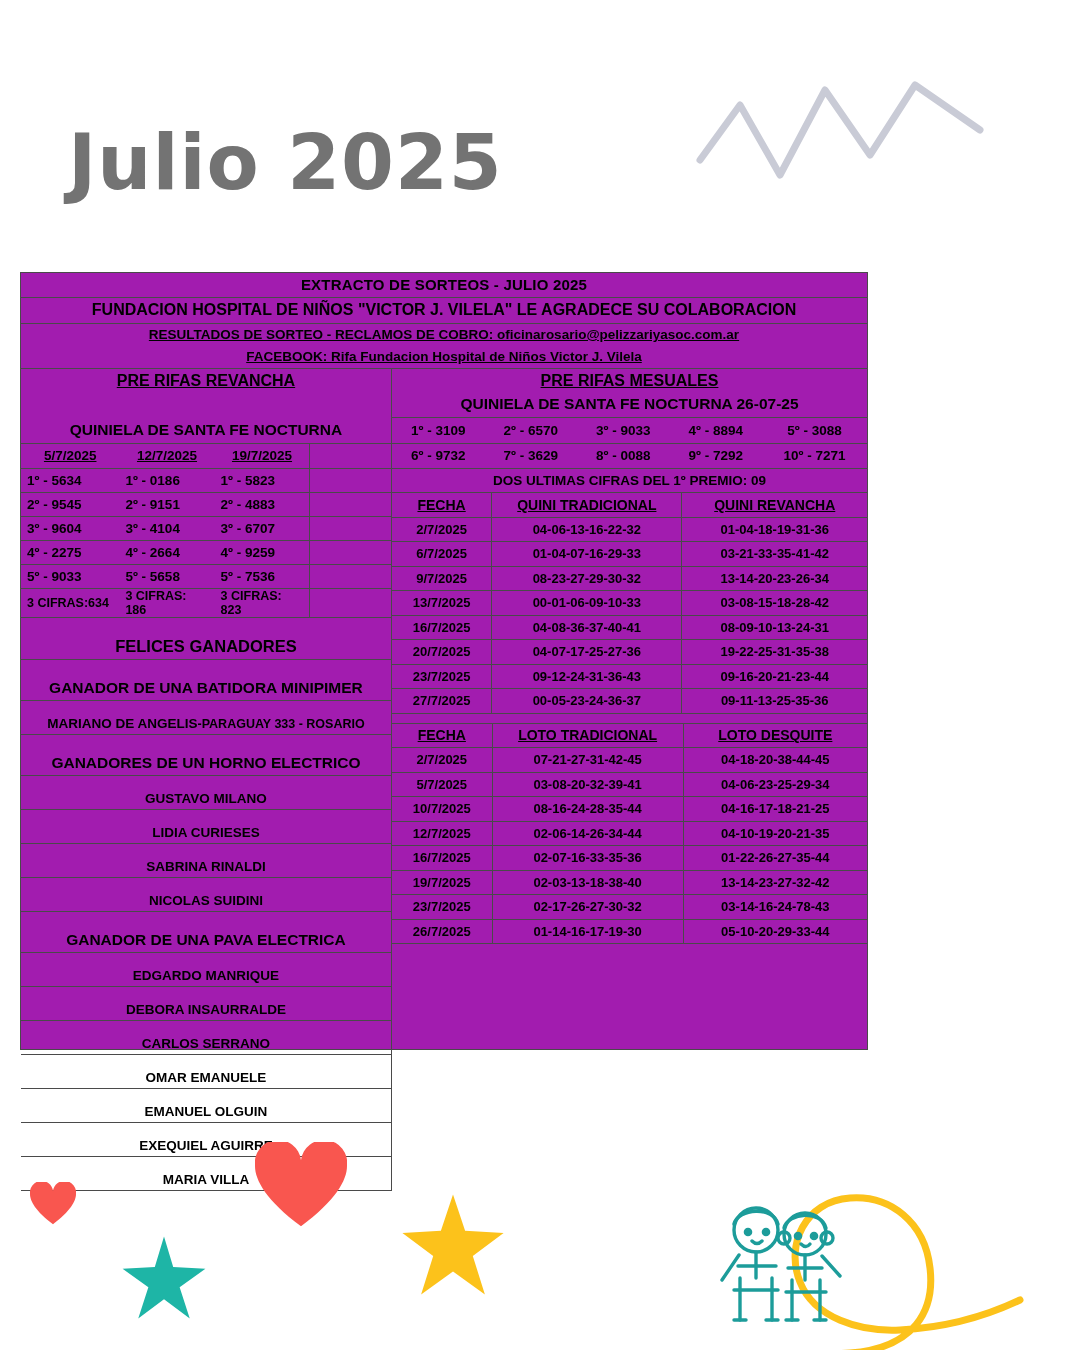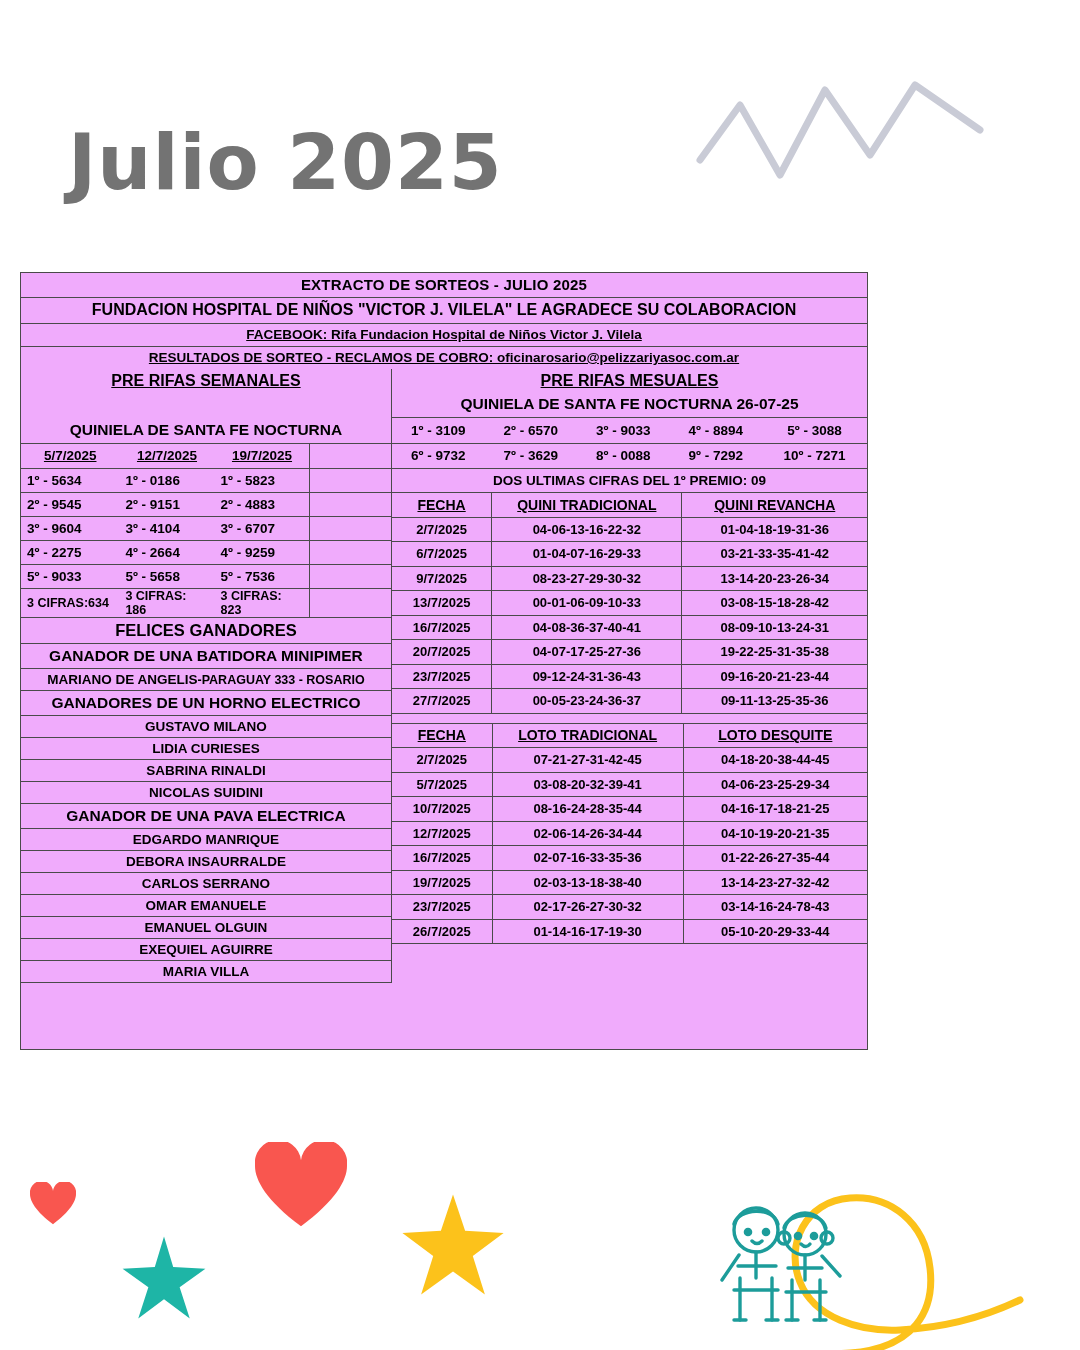--- a/index.html
+++ b/index.html
@@ -18,21 +18,21 @@
     position:absolute; left:68px; top:118px;
     font-size:76px; font-weight:bold; color:#737373;
     letter-spacing:1px; font-family:"DejaVu Sans", sans-serif;
   }
   .squiggle { position:absolute; left:695px; top:70px; }
 
   
   .sheet {
     position:absolute; left:20px; top:272px;
     width:848px; height:778px;
-    background:#f0abfc;
+    background:#a21caf;
     border:1px solid #4a4a4a;
     font-size:13px; color:#000;
   }
 
   .tline { border-top:1px solid #4a4a4a; }
   .bline { border-bottom:1px solid #4a4a4a; }
   .rline { border-right:1px solid #4a4a4a; }
 
   .band { text-align:center; font-weight:bold; padding:3px 0 4px; }
   .band.b1 { font-size:15px; letter-spacing:.2px; }
@@ -51,23 +51,23 @@
   .wk { width:100%; border-collapse:collapse; }
   .wk td { height:24px; font-size:13.5px; font-weight:bold; padding:0 6px; }
   .wk td.c1 { width:108px; }
   .wk td.c2 { width:110px; }
   .wk td.c3 { width:110px; }
   .wk td.c4 { width:125px; border-left:1px solid #4a4a4a; }
   .wk tr.dates td { text-align:center; }
   .wk tr.dates td span { text-decoration:underline; }
   .wk td.three { font-size:12.5px; font-weight:bold; }
 
-  .winbar { text-align:center; font-weight:bold; font-size:16.5px; padding:3px 0 3px; }
+  .winbar { text-align:center; font-weight:bold; font-size:16.5px; padding:3px 0 3px;margin-top:16px; }
   .winbar.sm { font-size:15.5px; }
-  .winrow { text-align:center; font-size:13.5px; font-weight:bold; padding:3px 0 3px; }
+  .winrow { text-align:center; font-size:13.5px; font-weight:bold; padding:3px 0 3px;margin-top:12px; }
   .winrow .small { font-weight:bold; font-size:12.5px; }
 
   
   .hdrR { text-align:center; font-weight:bold; font-size:16px; padding:3px 0 2px; }
   .hdrR.sub { font-size:15.5px; padding-bottom:4px; }
 
   .prem { width:100%; border-collapse:collapse; }
   .prem td { height:25px; text-align:center; font-weight:bold; font-size:13.5px; }
   .oneline { text-align:center; font-weight:bold; font-size:13.5px; padding:4px 0 4px; }
 
@@ -94,32 +94,32 @@
   <div class="title">Julio 2025</div>
   <svg class="squiggle" width="290" height="130">
     <polyline points="5,90 45,35 85,105 130,20 175,85 220,15 285,60" fill="none" stroke="#c9cbd6" stroke-width="7" stroke-linecap="round" stroke-linejoin="round"></polyline>
   </svg>
 </div>
 
 <div class="sheet">
 
   <div class="band b1 bline">EXTRACTO DE SORTEOS - JULIO 2025</div>
   <div class="band b2 bline">FUNDACION HOSPITAL DE NIÑOS "VICTOR J. VILELA" LE AGRADECE SU COLABORACION</div>
+  <div class="band b3">
+    <span class="ul">RESULTADOS DE SORTEO - RECLAMOS DE COBRO: oficinarosario@pelizzariyasoc.com.ar</span>
+  </div>
   <div class="band b3 bline">
     <span class="ul">FACEBOOK: Rifa Fundacion Hospital de Niños Victor J. Vilela</span>
   </div>
-  <div class="band b3">
-    <span class="ul">RESULTADOS DE SORTEO - RECLAMOS DE COBRO: oficinarosario@pelizzariyasoc.com.ar</span>
-  </div>
 
   <div class="cols">
 
     <div class="colL">
       <div class="hdrL">
-        <span class="ul">PRE RIFAS  SEMANALES</span>
+        <span class="ul">PRE RIFAS  REVANCHA</span>
       </div>
       <div class="hdrL sub bline">QUINIELA DE SANTA FE NOCTURNA</div>
 
       <table class="wk">
         <tbody>
             <tr class="dates">
           <td class="c1 bline"><span>5/7/2025</span></td>
           <td class="c2 bline"><span>12/7/2025</span></td>
           <td class="c3 bline"><span>19/7/2025</span></td>
           <td class="c4 bline"></td>

